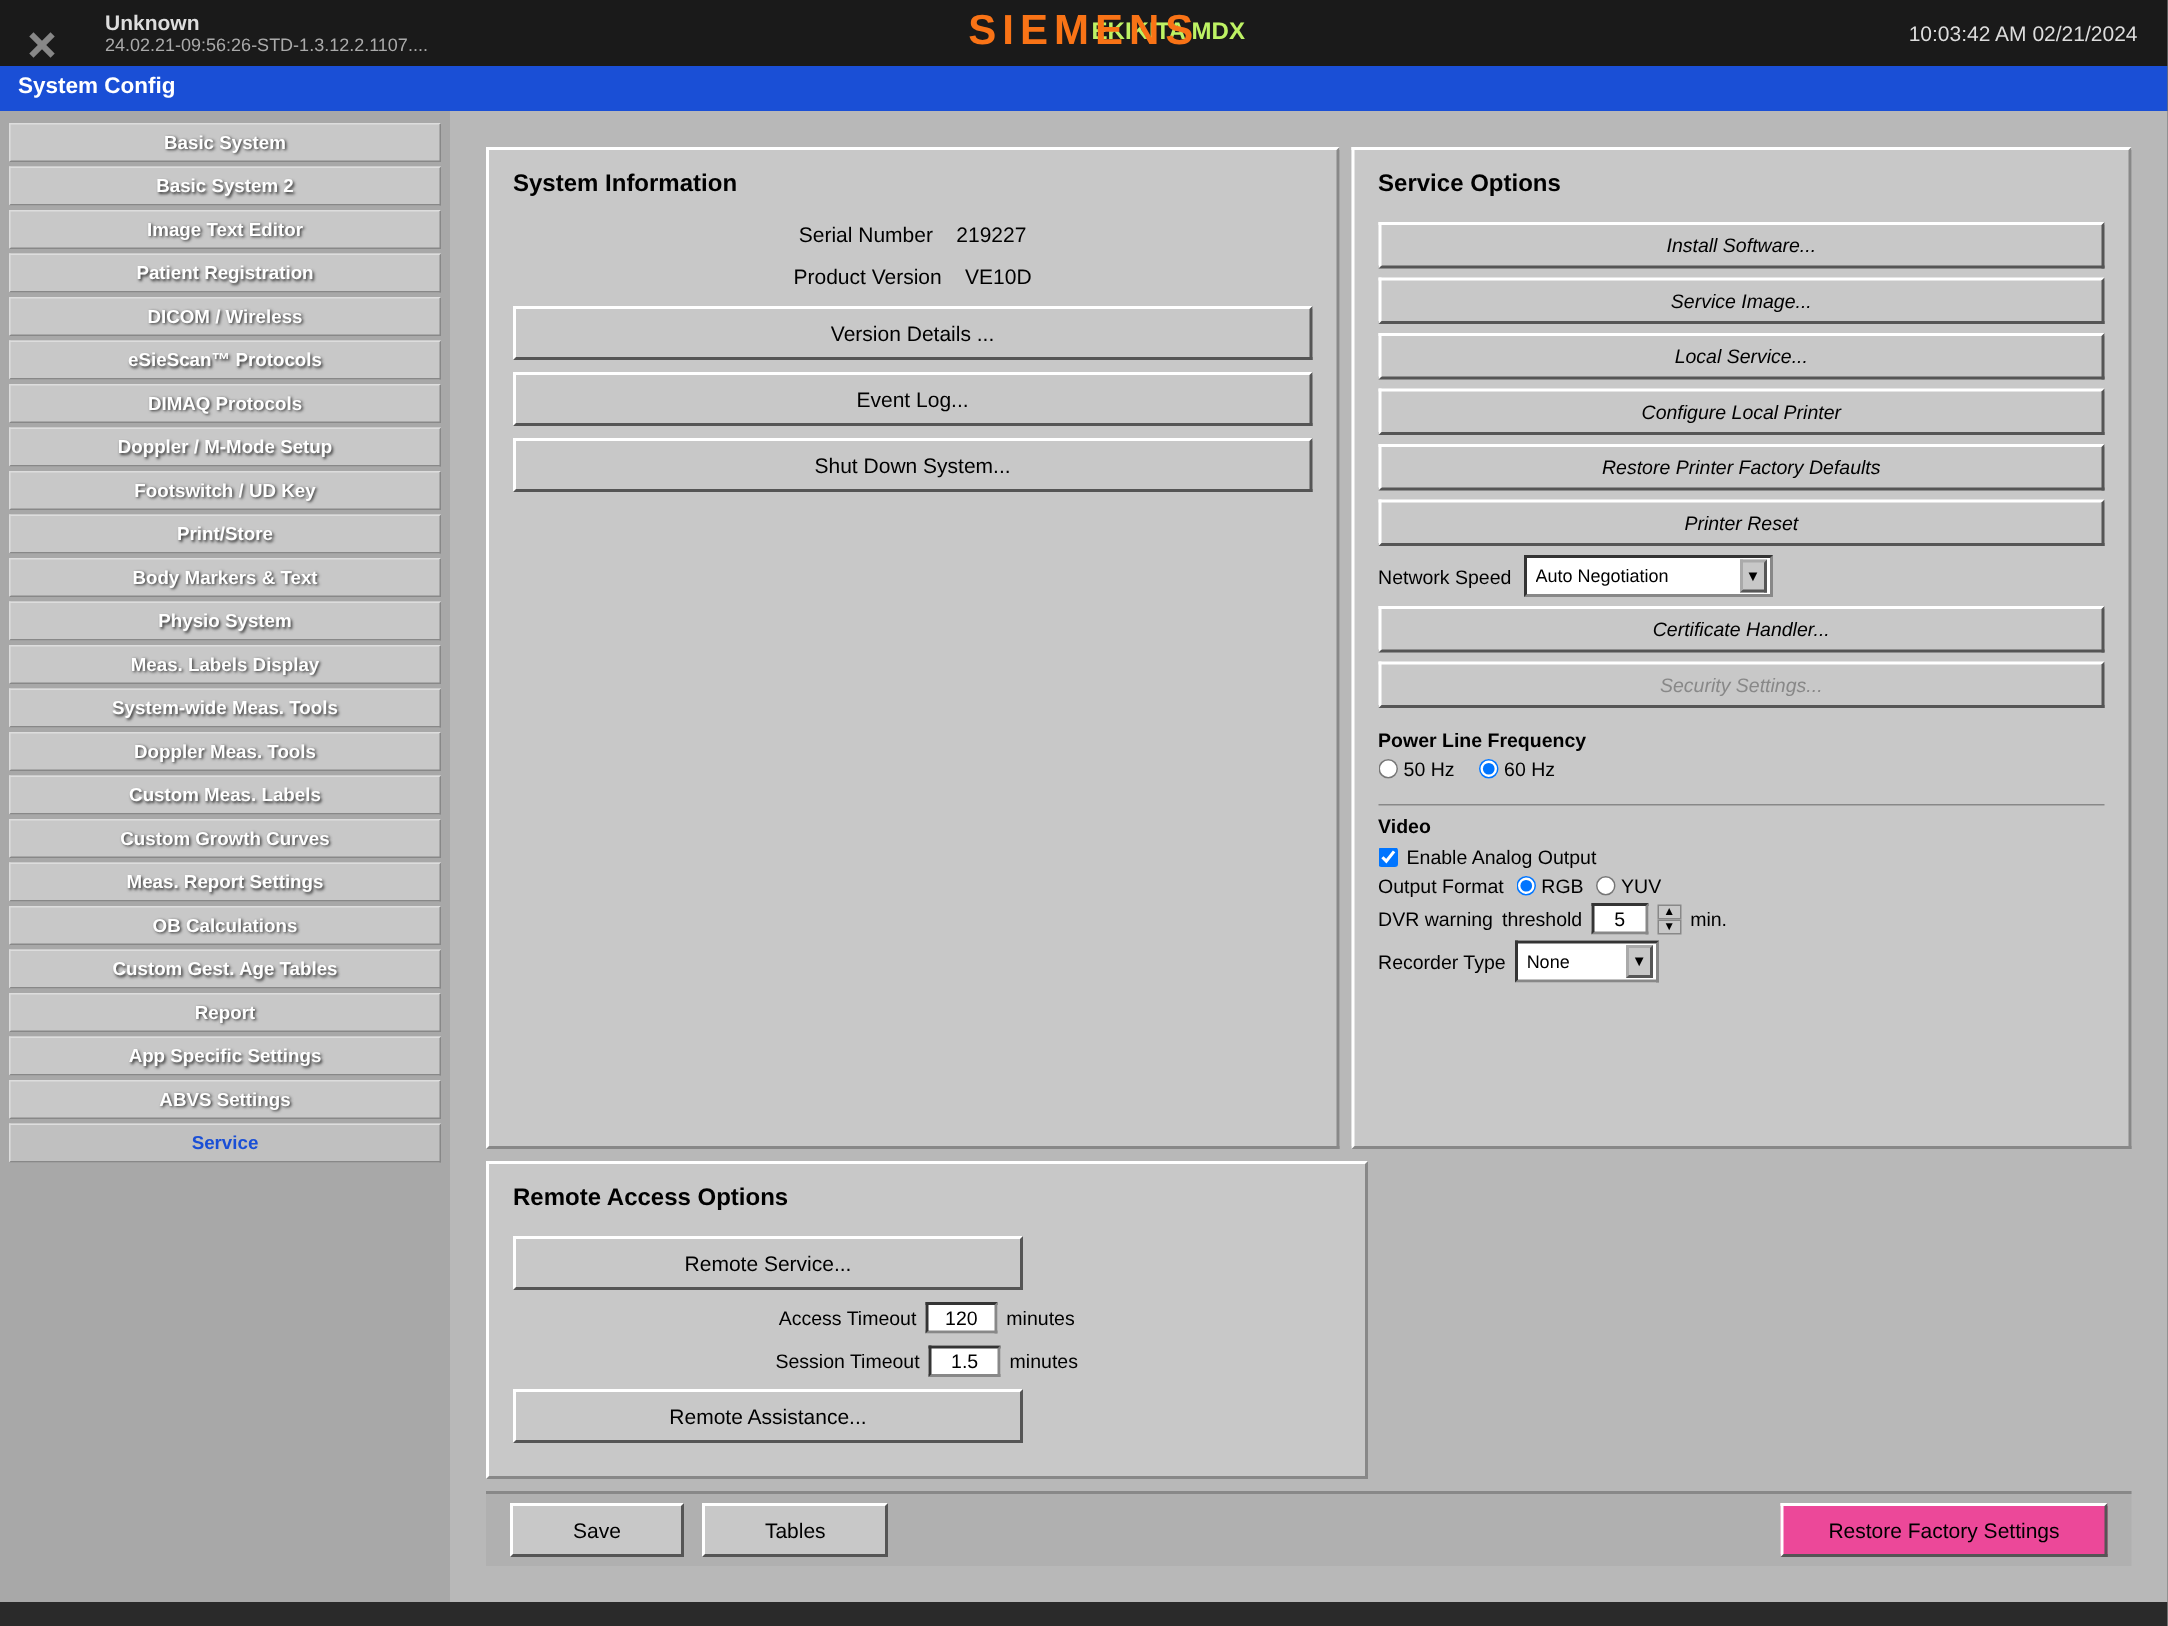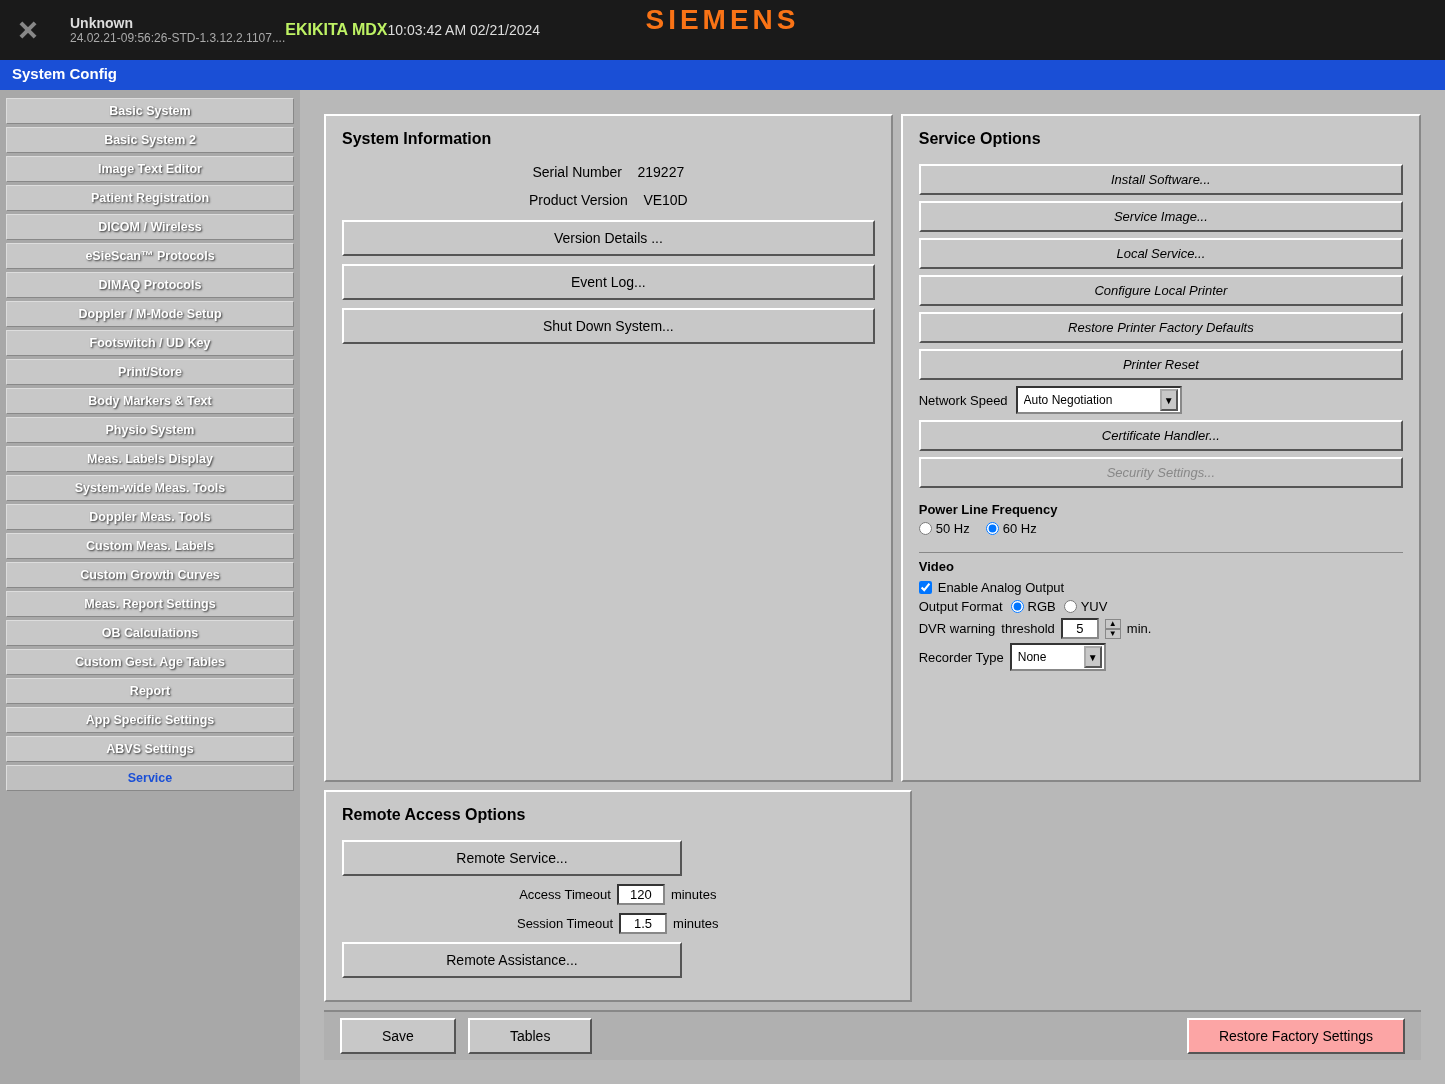--- a/index.html
+++ b/index.html
@@ -11,23 +11,23 @@
       width: 1445px;
       min-height: 1084px;
       overflow: hidden;
     }
     
     .top-bar {
       background: #1a1a1a;
       color: #c8c8c8;
       display: flex;
       align-items: center;
-      justify-content: flex-start;
+      justify-content: space-between;
       padding: 6px 20px;
-      height: 60px;
+      height: 44px;
       position: relative;
     }
     .top-bar-logo {
       color: #f97316;
       font-size: 28px;
       font-weight: bold;
       letter-spacing: 4px;
       position: absolute;
       left: 50%;
       transform: translateX(-50%);
@@ -270,21 +270,21 @@
       background: #c8c8c8;
       border: 2px solid #555;
       border-top-color: #fff;
       border-left-color: #fff;
       padding: 8px 40px;
       font-size: 14px;
       cursor: pointer;
       font-weight: normal;
     }
     .restore-button {
-      background: #fca5a5;
+      background: #ec4899;
       border: 2px solid #555;
       border-top-color: #fff;
       border-left-color: #fff;
       padding: 8px 30px;
       font-size: 14px;
       cursor: pointer;
     }
   </style>
 </head>
 <body>

